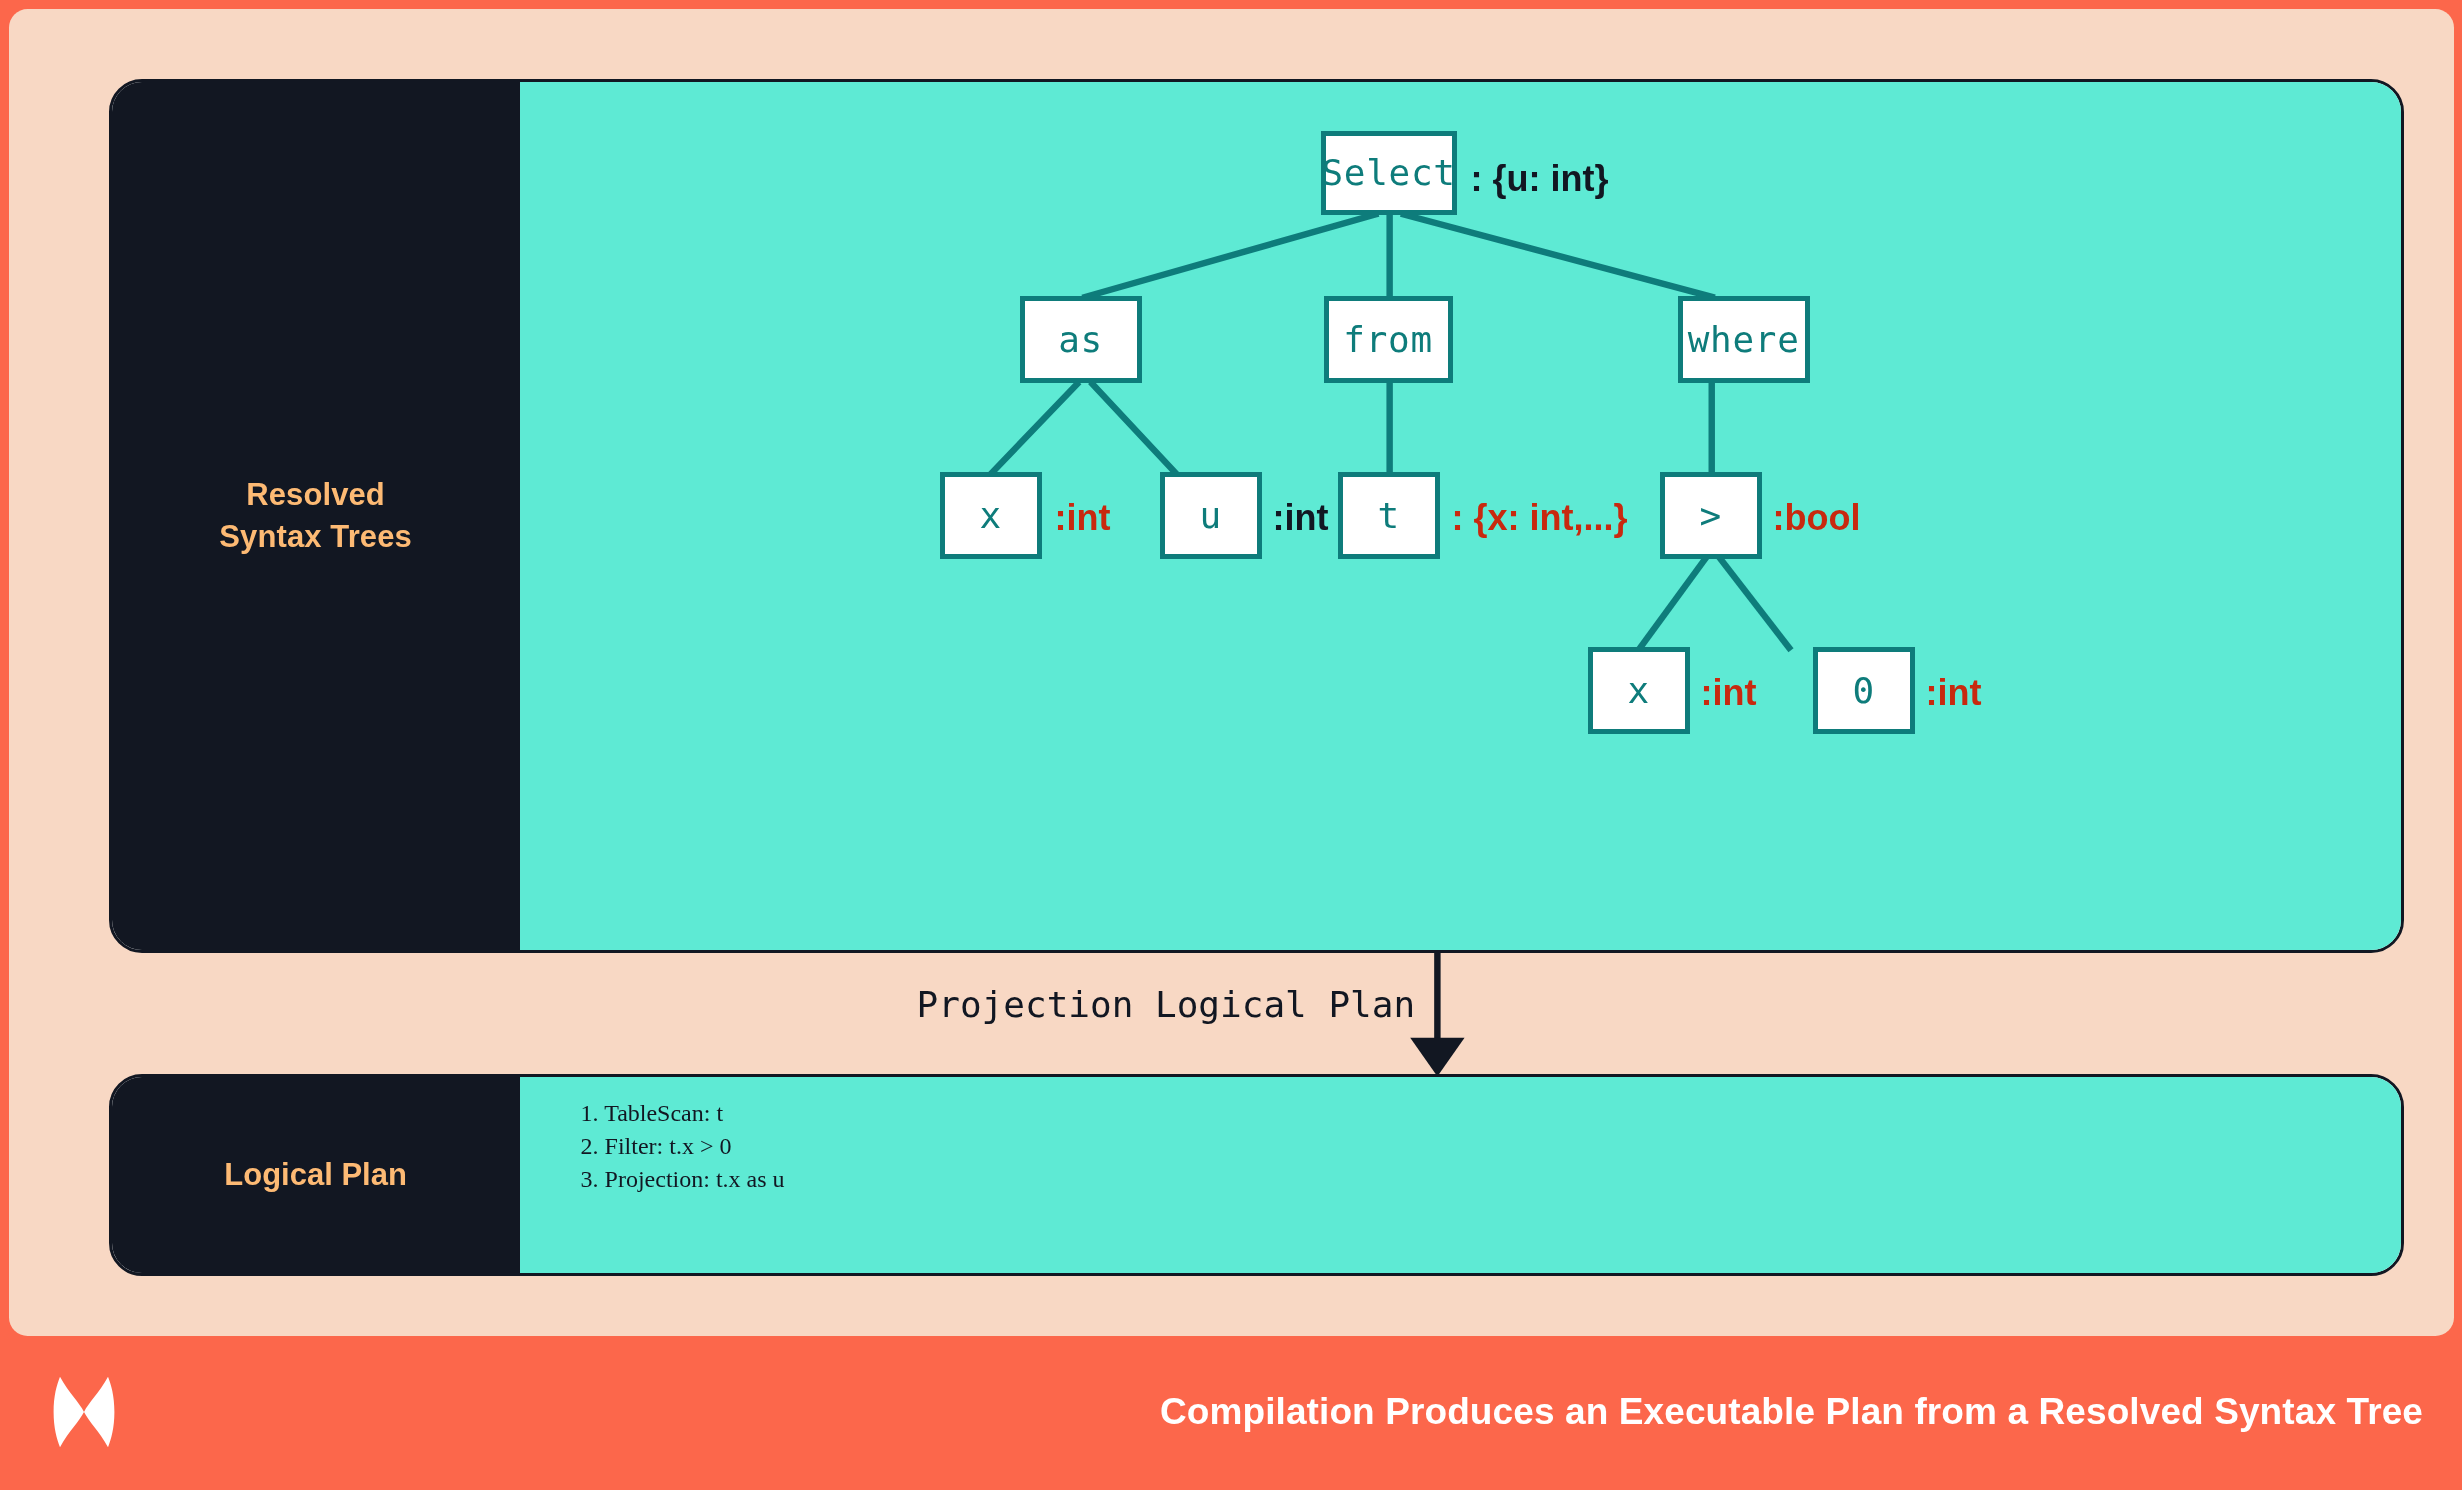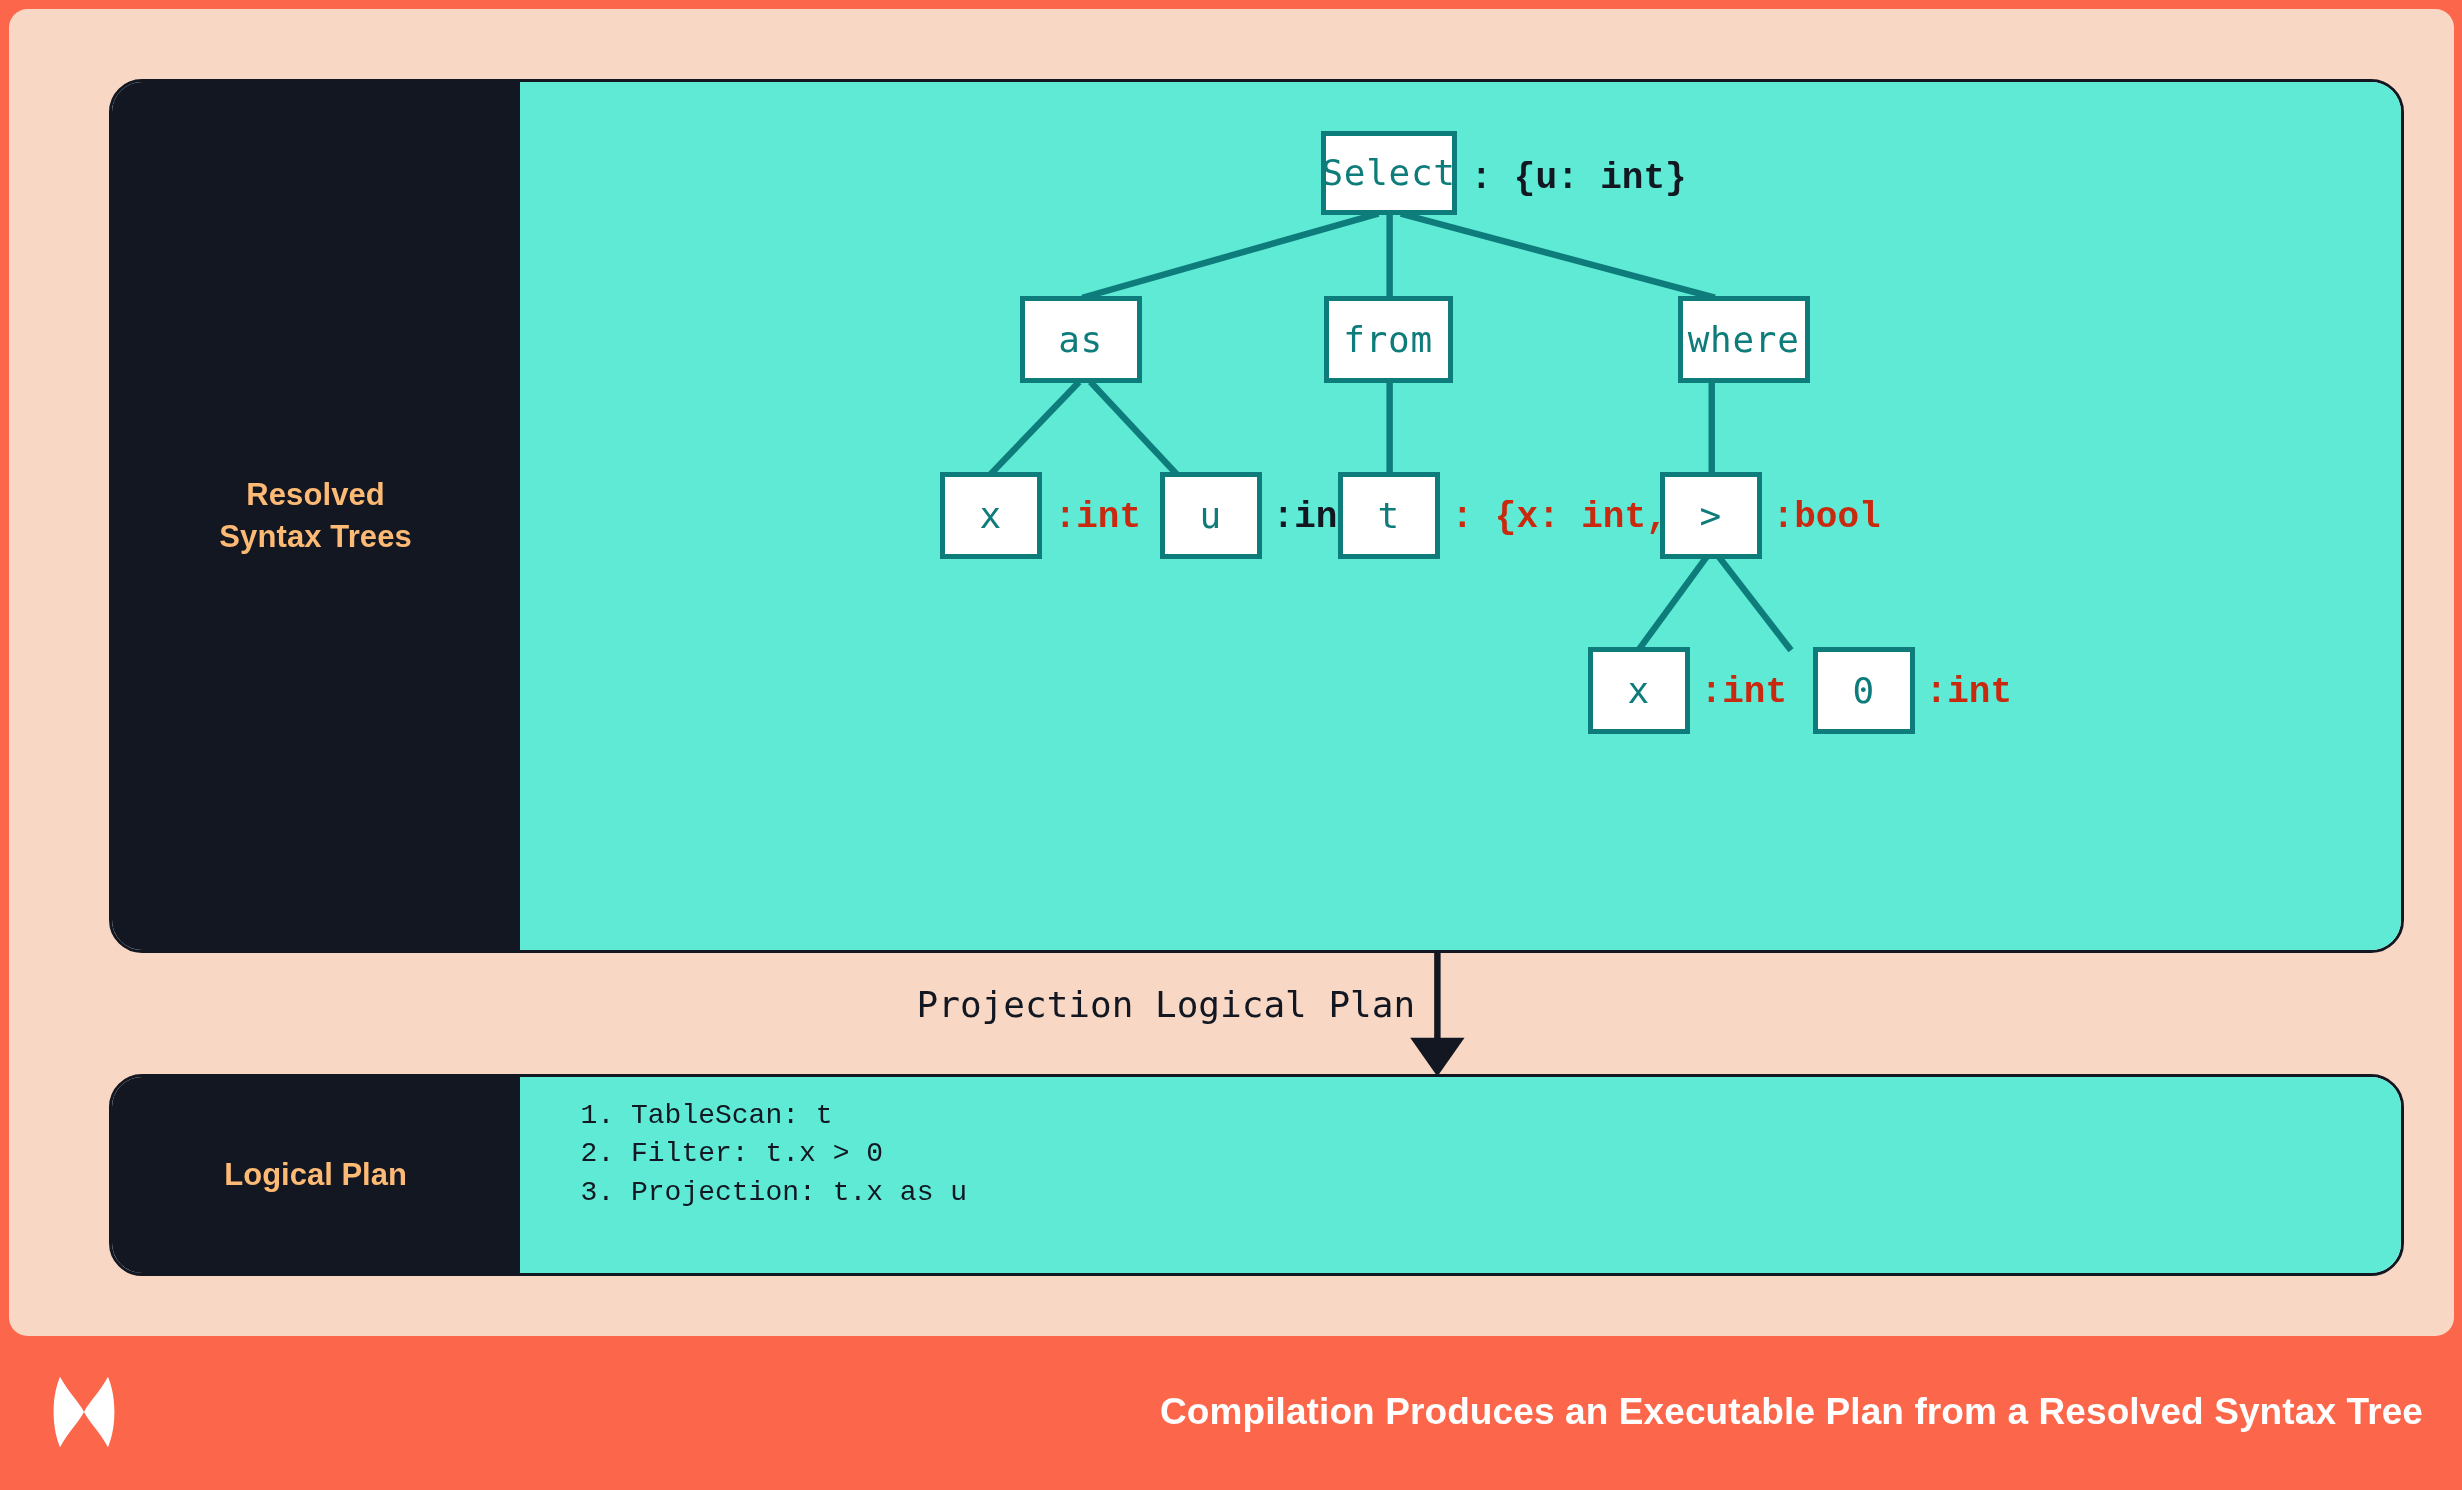--- a/index.html
+++ b/index.html
@@ -95,21 +95,21 @@
     align-items: center;
     justify-content: center;
     color: #0E7C7B;
     font-family: "DejaVu Sans Mono", monospace;
     font-size: 36px;
     letter-spacing: 0.7px;
     z-index: 2;
   }
   .ann {
     position: absolute;
-    font-family: Liberation Mono, monospace;
+    font-family: Liberation Sans, sans-serif;
     font-size: 36px;
     font-weight: bold;
     white-space: nowrap;
     z-index: 2;
     line-height: 1;
   }
   .ann.red  { color: #C8290F; }
   .ann.dark { color: #121722; }
 
   
@@ -145,22 +145,22 @@
   }
   #plan-card .card-label {
     width: 408px;
     font-size: 31px;
     align-items: center;
   }
   #plan-list {
     list-style: none;
     margin: 0;
     padding: 20px 0 0 61px;
-    font-family: Liberation Mono, monospace;
-    font-size: 28px;
+    font-family: Liberation Serif, serif;
+    font-size: 24px;
     color: #121722;
     line-height: 1.38;
   }
   #plan-list li { white-space: pre; }
 
   
   #footer {
     position: absolute;
     left: 0;
     top: 1336px;

